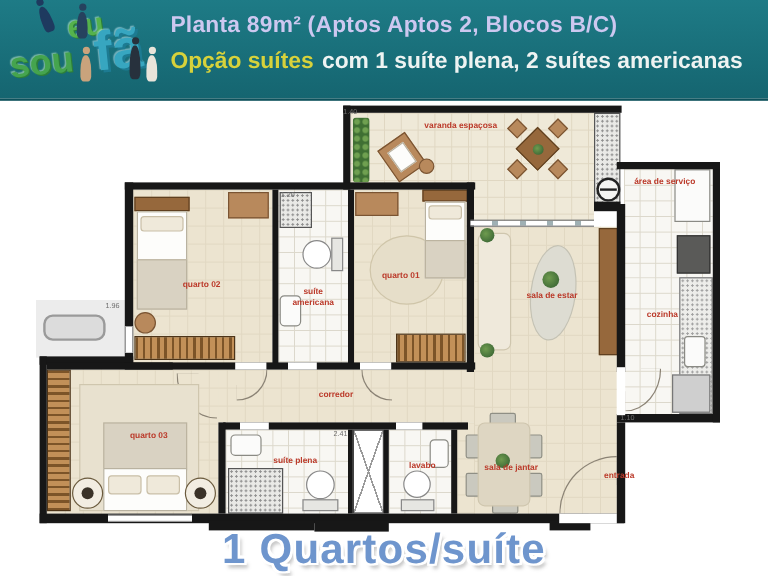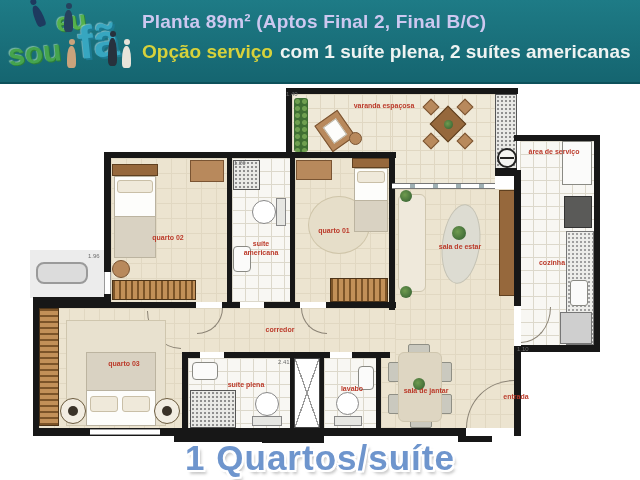--- a/index.html
+++ b/index.html
@@ -88,23 +88,23 @@
     <div class="logo">
       <span class="w logo-eu">eu</span>
       <span class="w logo-sou">sou</span>
       <span class="w logo-fa">fã</span>
       <span class="person" style="left:34px;top:5px;background:#1e3a5f;transform:rotate(-22deg);"></span>
       <span class="person" style="left:64px;top:10px;background:#26425e;"></span>
       <span class="person" style="left:67px;top:46px;background:#c9a37c;"></span>
       <span class="person" style="left:108px;top:38px;height:28px;background:#27313d;"></span>
       <span class="person" style="left:122px;top:46px;background:#e8e4da;"></span>
     </div>
-    <div class="hline1">Planta 89m² (Aptos Final 2, Final B/C)</div>
+    <div class="hline1">Planta 89m² (Aptos Aptos 2, Blocos B/C)</div>
     <div class="hline2">
-      <span class="hl-accent">Opção serviço</span><span>com 1 suíte plena, 2 suítes americanas</span>
+      <span class="hl-accent">Opção suítes</span><span>com 1 suíte plena, 2 suítes americanas</span>
     </div>
   </div>
 
   <div>
 
     <div class="floor-var" style="left:292px;top:94px;width:100px;height:60px;"></div>
     <div class="floor-var" style="left:392px;top:94px;width:103px;height:91px;"></div>
     <div class="stipple" style="left:495px;top:94px;width:22px;height:78px;"></div>
     <div class="floor-beige" style="left:111px;top:158px;width:116px;height:146px;"></div>
     <div class="floor-tile" style="left:232px;top:158px;width:58px;height:146px;"></div>

